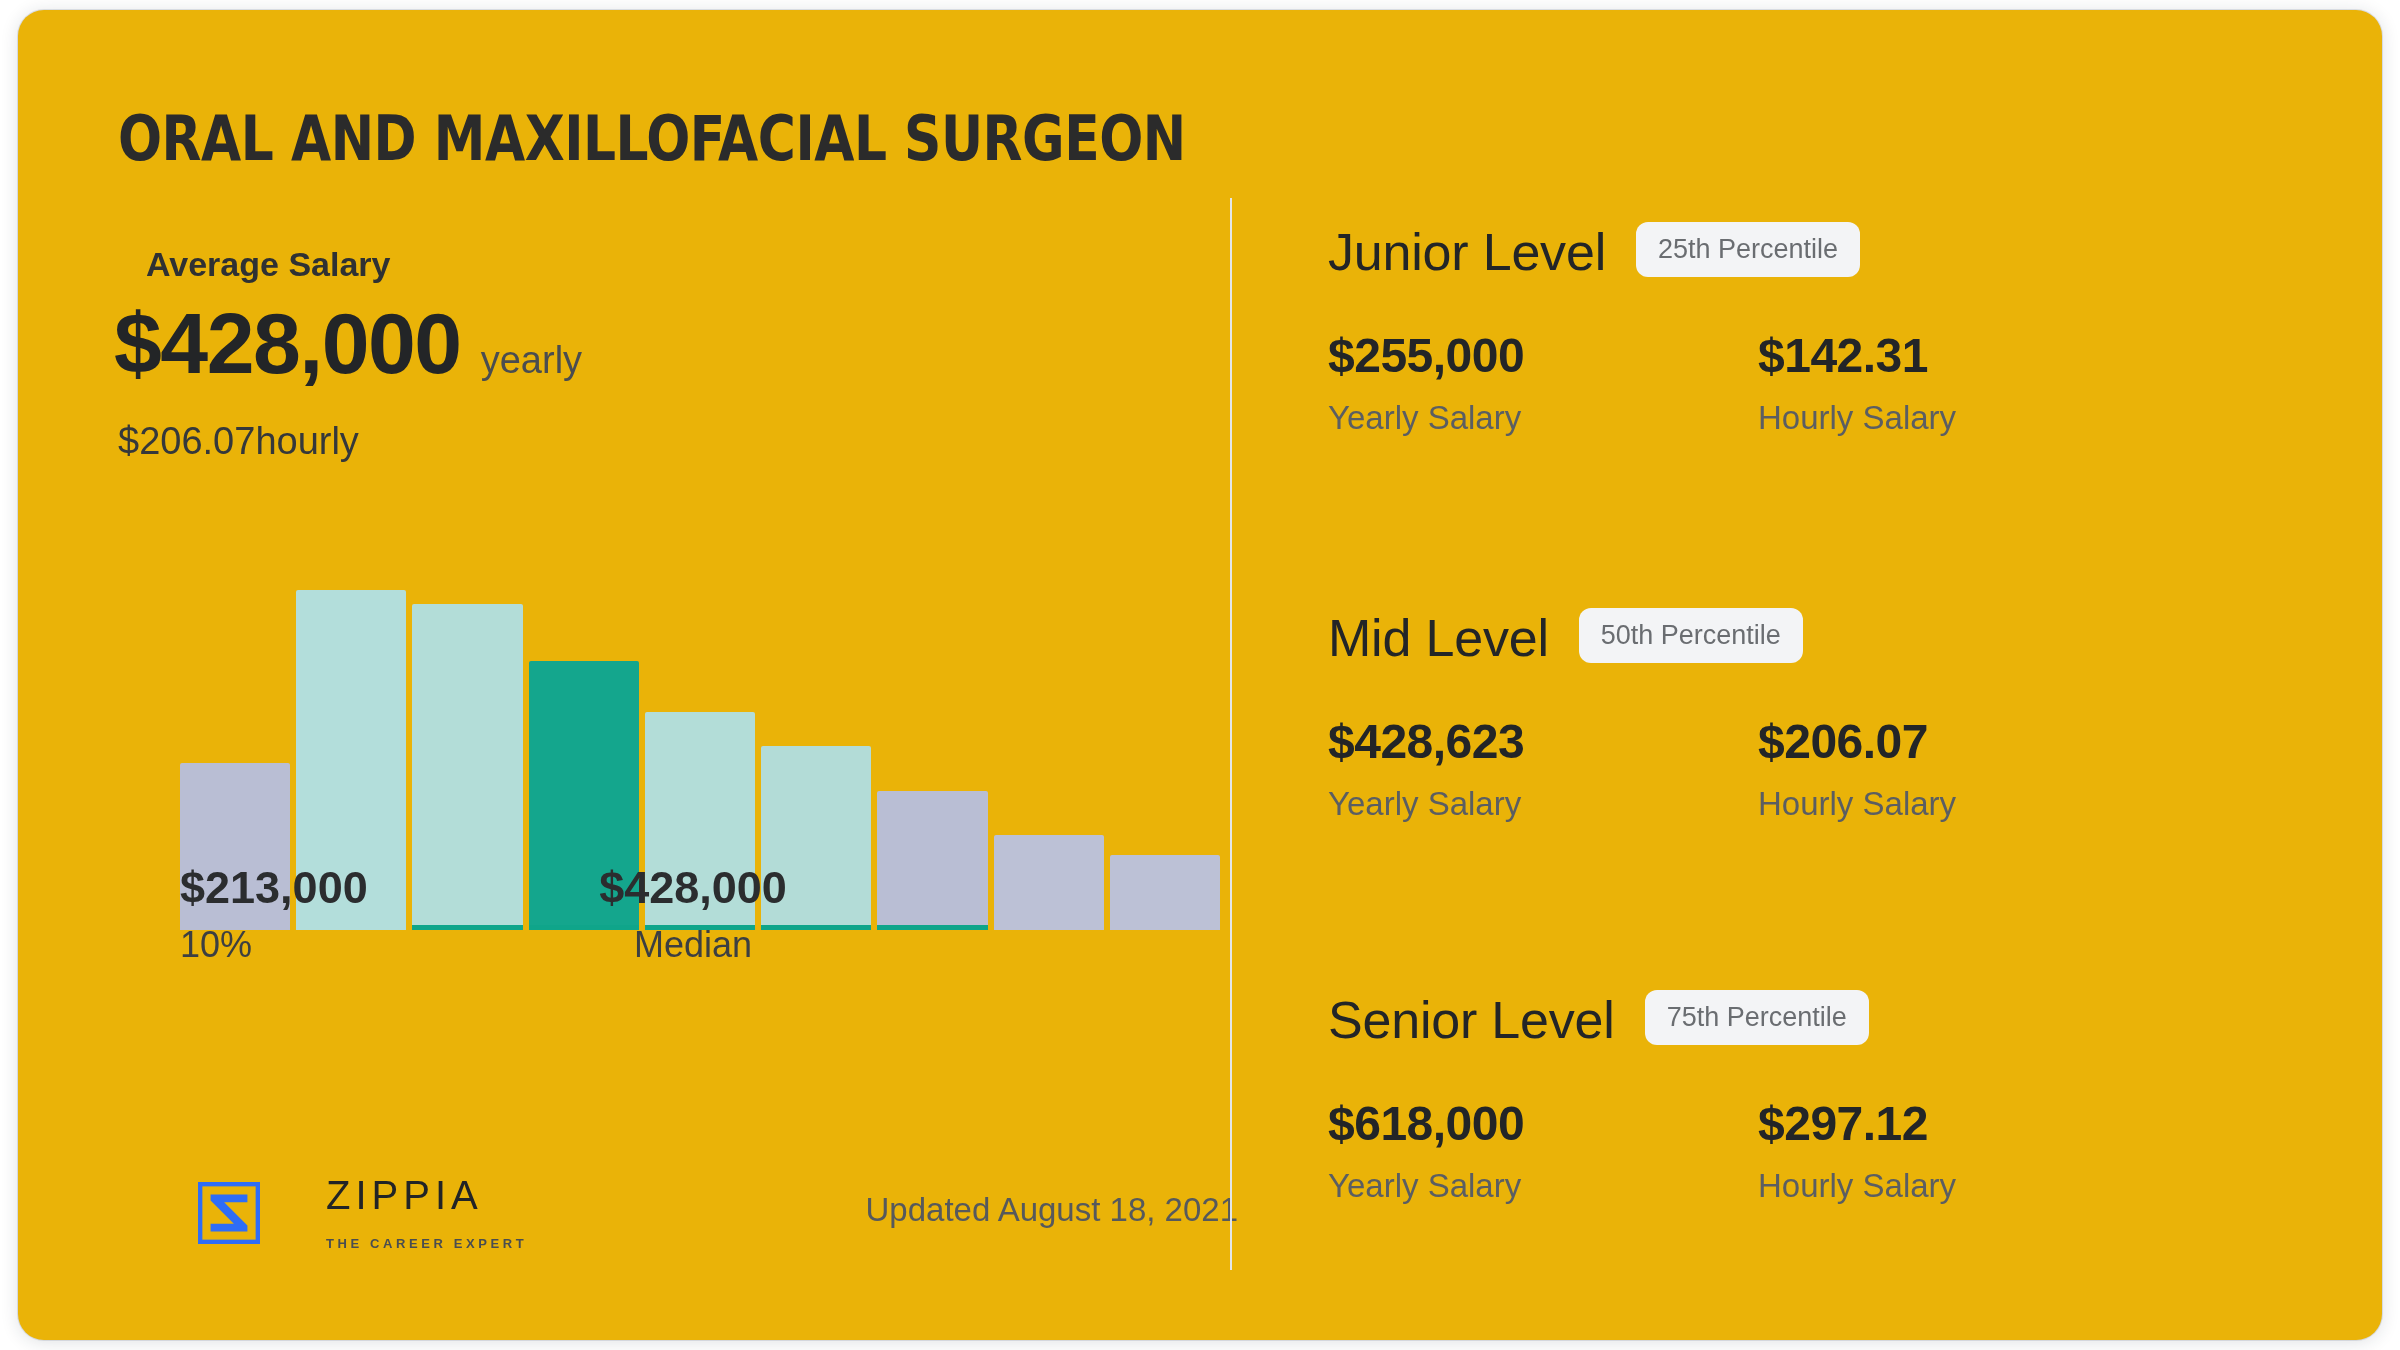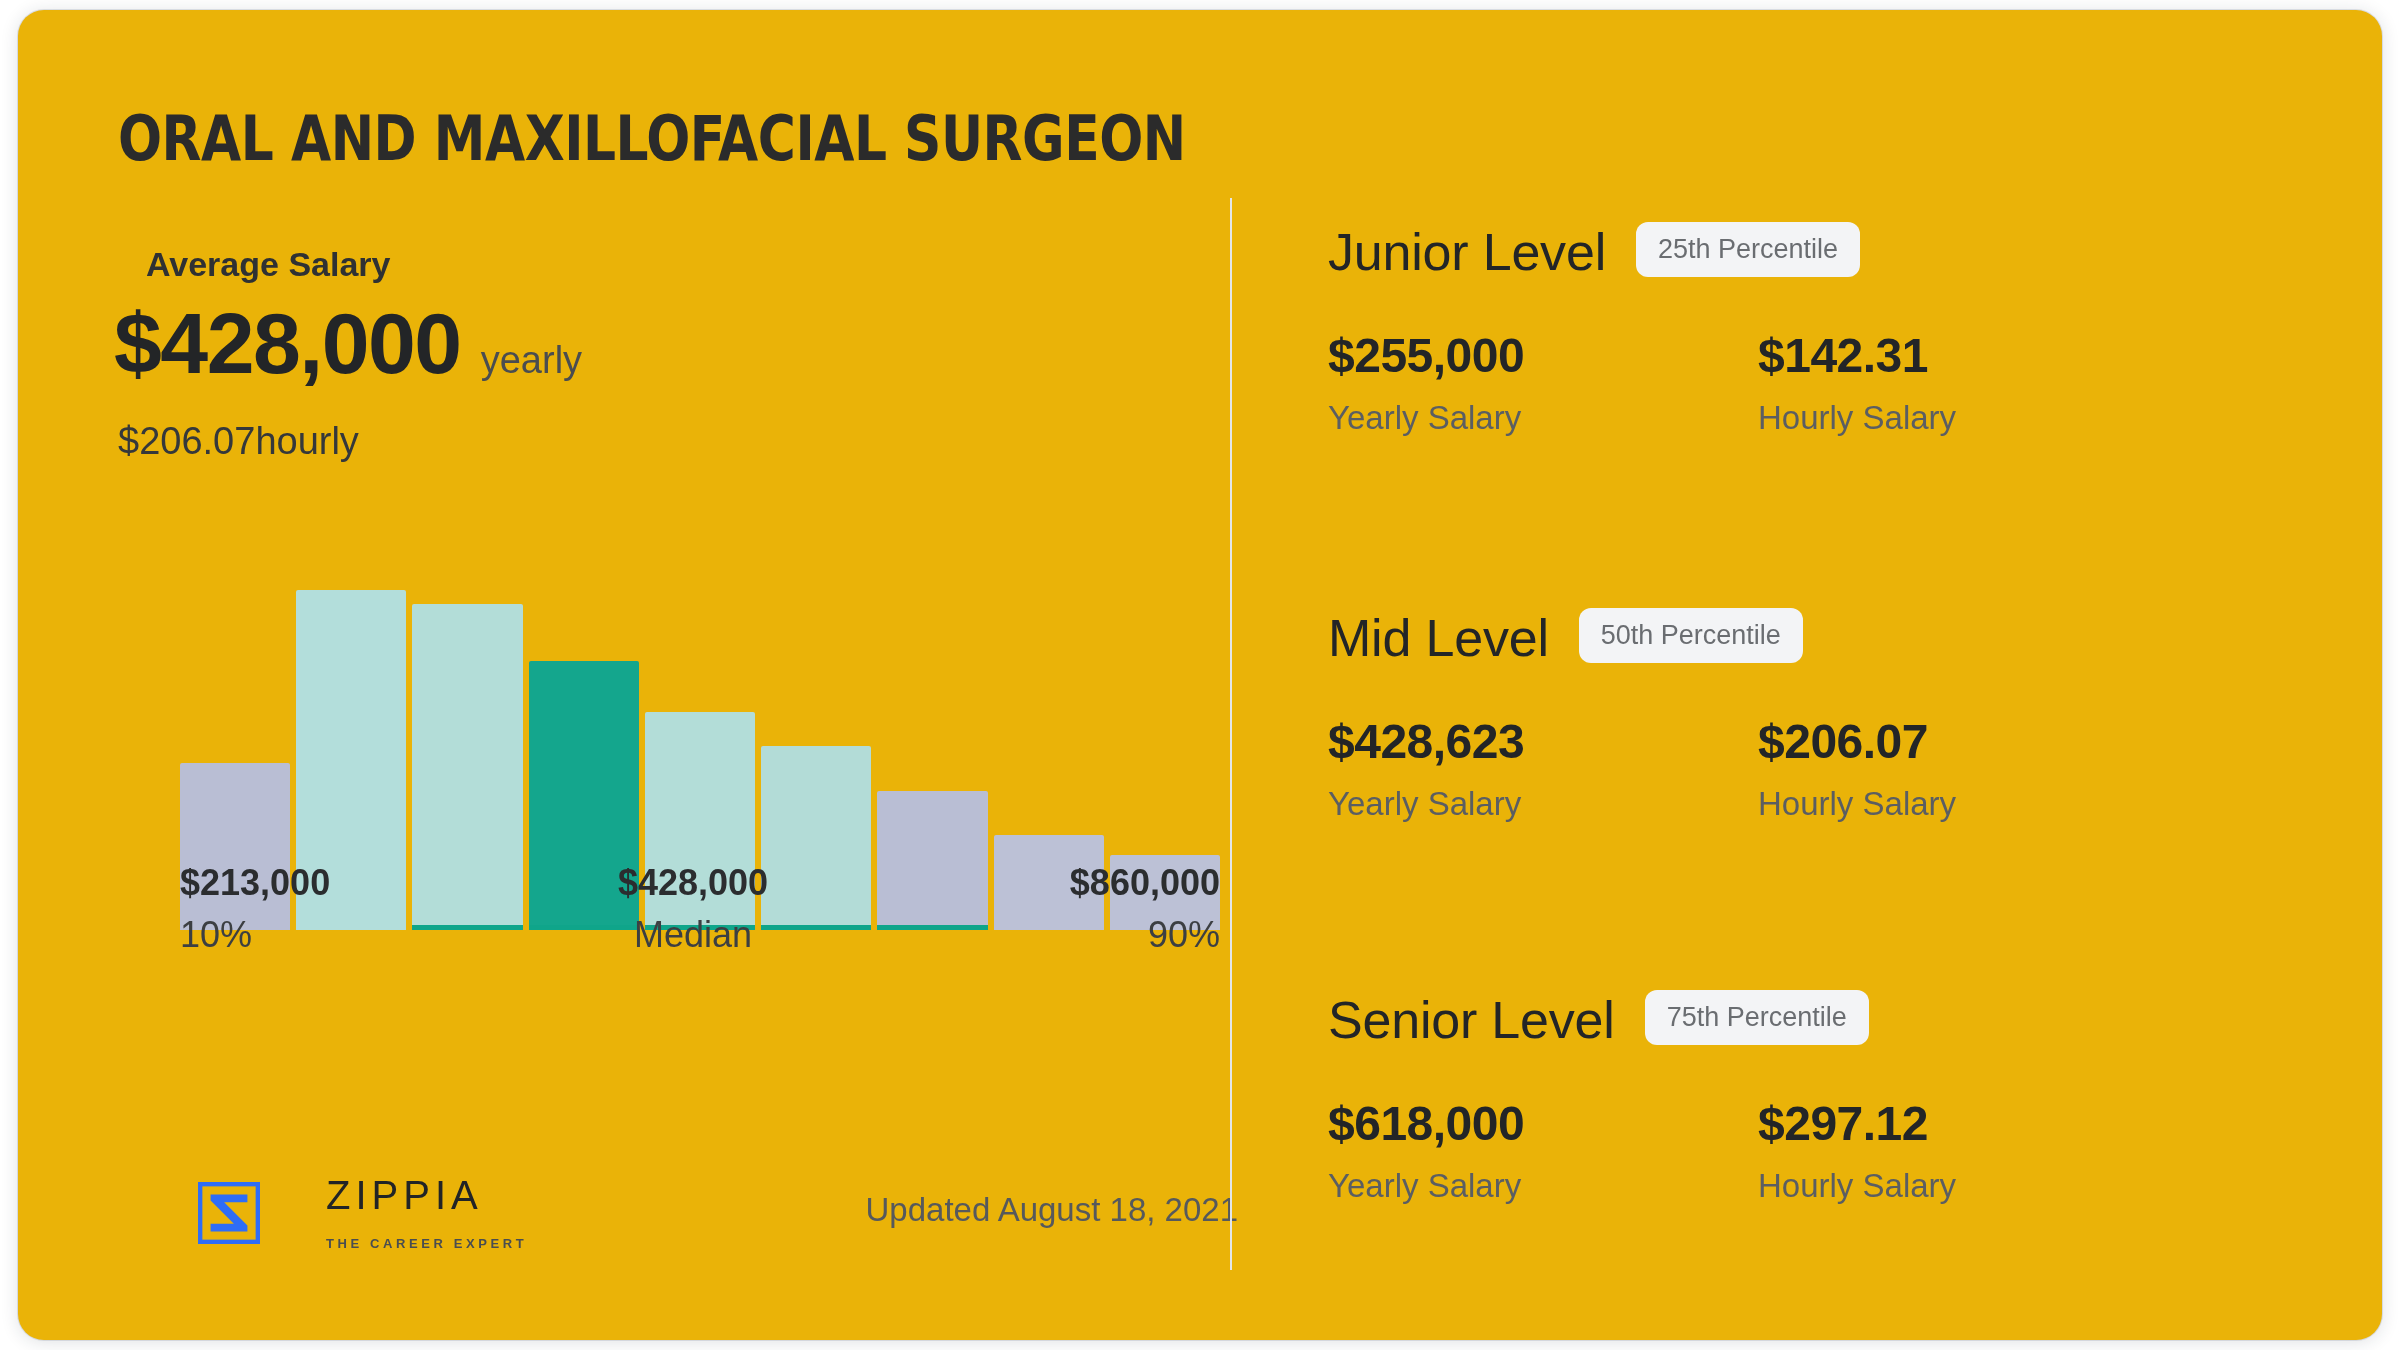--- a/index.html
+++ b/index.html
@@ -107,21 +107,21 @@
     background: #0fa58a;
   }
 
   .axis-labels {
     position: absolute;
     left: 0; top: 352px;
     width: 1040px; height: 120px;
   }
   .axis-group { position: absolute; }
   .axis-val {
-    font-size: 36px;
+    font-size: 45px;
     font-weight: 700;
     color: #2b2d2f;
     white-space: nowrap;
   }
   .axis-sub {
     font-size: 36px;
     color: #3c3f42;
     white-space: nowrap;
     margin-top: 10px;
   }
@@ -279,24 +279,20 @@
           </div>
 
         <div class="axis-labels">
           <div class="axis-group ag-left">
             <div class="axis-val">$213,000</div>
             <div class="axis-sub">10%</div>
           </div>
           <div class="axis-group ag-mid">
             <div class="axis-val">$428,000</div>
             <div class="axis-sub">Median</div>
-          </div>
-          <div class="axis-group ag-right">
-            <div class="axis-val">$860,000</div>
-            <div class="axis-sub">90%</div>
           </div>
         </div>
       </div>
 
       <div class="footer">
         <div class="logo-block">
           <svg class="logo-mark" viewBox="0 0 64 64">
             <rect x="2" y="2" width="60" height="60" fill="none" stroke="#2f6df6" stroke-width="5"></rect>
             <path d="M13 13 H51 V21 H27 L51 45 V51 H13 V43 H37 L13 19 Z" fill="#2f6df6"></path>
           </svg>

